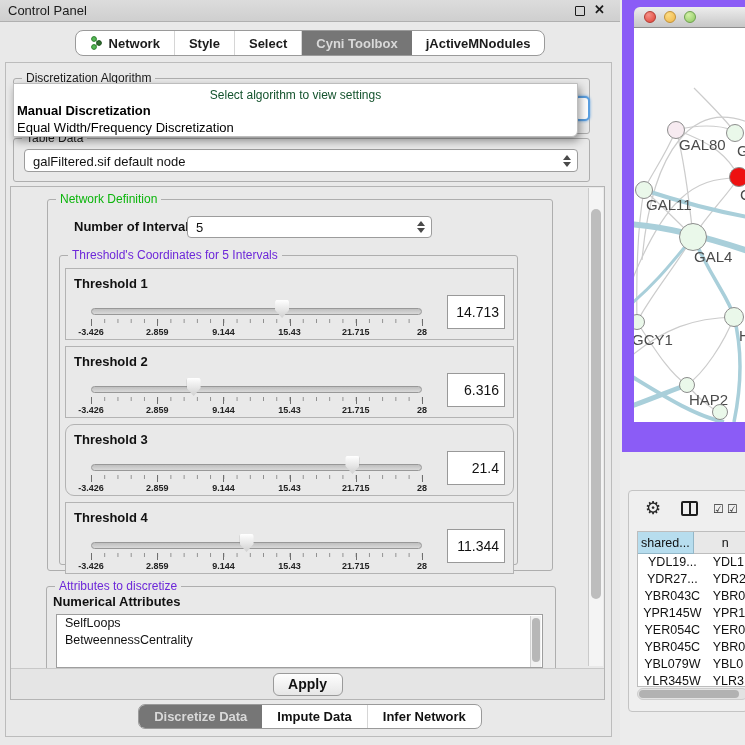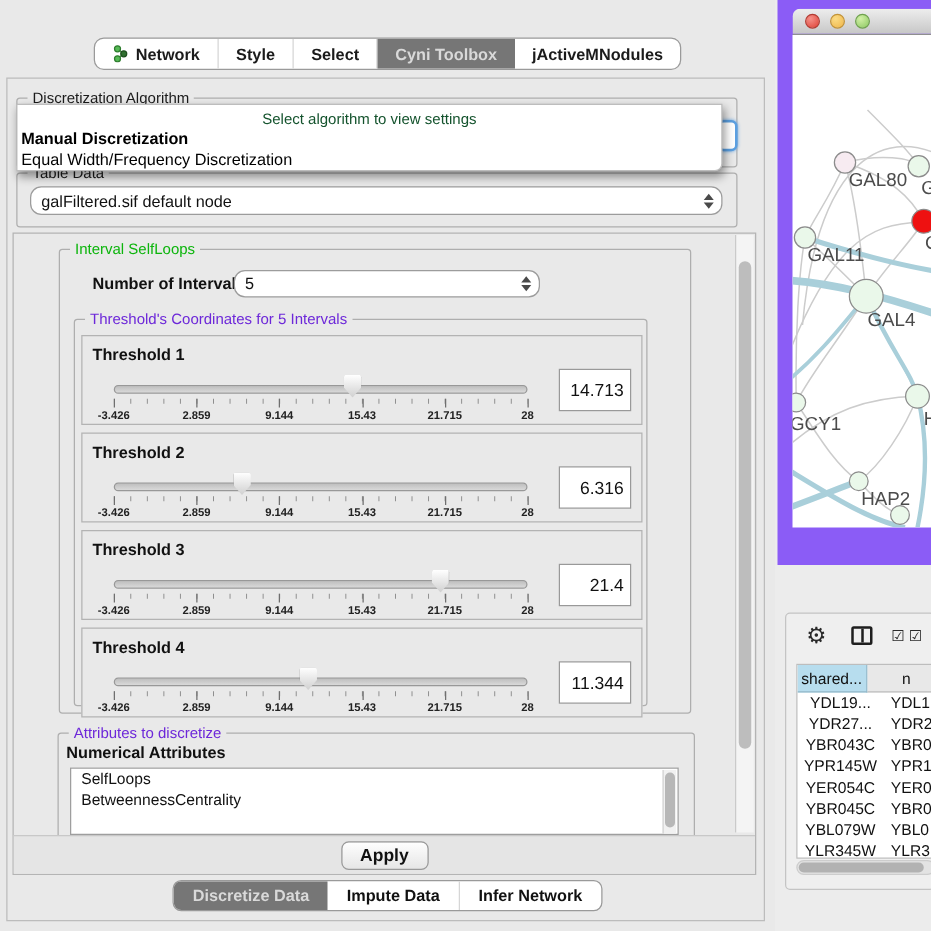--- a/index.html
+++ b/index.html
@@ -27,21 +27,21 @@
 
   
   .group { position:absolute; border:1px solid #aeaeae; border-radius:3px; }
   .gtitle { position:absolute; top:-8px; left:8px; background:#e9e9e9; padding:0 4px; font-size:12px; color:#1b1b1b; }
   .gtitle.green { color:#0cb50c; }
   .gtitle.blue  { color:#6d28d9; }
 
   .algo-group  { left:13px; top:78px;  width:577px; height:56px; }
   .table-group { left:13px; top:138px; width:577px; height:44px; }
 
-  .combo { position:absolute; background:#fff; border:1px solid #9c9c9c; border-radius:9px;
+  .combo { position:absolute; background:#fff; border:1px solid #9c9c9c; border-radius:4px;
     font-size:13px; color:#111;text-align:center; }
   .combo .val { position:absolute; left:8px; top:50%; transform:translateY(-50%); white-space:nowrap; }
   .spinner { position:absolute; right:6px; top:50%; transform:translateY(-50%); width:8px; height:12px; }
   .spinner .up  { position:absolute; top:0;   left:0; width:0; height:0; border-left:4px solid transparent; border-right:4px solid transparent; border-bottom:5px solid #4a4a4a; }
   .spinner .dn  { position:absolute; bottom:0;left:0; width:0; height:0; border-left:4px solid transparent; border-right:4px solid transparent; border-top:5px solid #4a4a4a; }
   .tabledata-combo { left:24px; top:149px; width:554px; height:23px; }
 
   .algo-combo-fragment { position:absolute; left:574px; top:96px; width:16px; height:25px;
     border:2px solid #5b9fe0; border-radius:5px; background:#fff; box-shadow:0 0 3px #5b9fe0; z-index:40; }
 
@@ -138,20 +138,25 @@
   .tp-cell.c1 { width:70px; text-align:center; }
   .tp-cell.c2 { width:41px; text-align:left; padding-left:6px; overflow:hidden; }
   .tp-hsb { position:absolute; left:8px; top:197px; width:111px; height:12px; background:#e3e3e3; border:1px solid #cdcdcd; border-radius:6px; }
   .tp-hsb .th { position:absolute; left:1px; top:1px; width:100px; height:8px; background:#b2b2b2; border-radius:4px; }
 </style>
 </head>
 <body>
 
 <div class="left-panel">
 
+  <div class="titlebar">
+    <span class="title">Control Panel</span>
+    <span class="win-float"></span>
+    <span class="win-close">✕</span>
+  </div>
 
   <div class="tabrow">
     <div class="tabgroup">
       <div class="tab">
         <svg class="neticon" viewBox="0 0 13 14">
           <line x1="4" y1="3" x2="9" y2="7" stroke="#3f8f3f" stroke-width="1"></line>
           <line x1="4" y1="11" x2="9" y2="7" stroke="#3f8f3f" stroke-width="1"></line>
           <circle cx="4" cy="3" r="2.4" fill="#56b956" stroke="#2e7d2e"></circle>
           <circle cx="9" cy="7" r="2.4" fill="#2f6f2f" stroke="#1e4f1e"></circle>
           <circle cx="4" cy="11" r="2.4" fill="#56b956" stroke="#2e7d2e"></circle>
@@ -193,21 +198,21 @@
 
   <div class="popup">
     <div class="hint">Select algorithm to view settings</div>
     <div class="opt1">Manual Discretization</div>
     <div class="opt2">Equal Width/Frequency Discretization</div>
   </div>
 
   <div class="main-box">
 
     <div class="group interval-group">
-      <span class="gtitle green">Interval SelfLoops</span>
+      <span class="gtitle green">Network Definition</span>
       <span class="noi-label">Number of Intervals</span>
       <div class="combo noi-combo">
         <span class="val">5</span>
         <span class="spinner">
             <span class="up"></span>
             <span class="dn"></span>
           </span>
       </div>
 
       <div class="tgroup">
@@ -252,21 +257,21 @@
             <span style="left:0%">-3.426</span>
               <span style="left:20%">2.859</span>
               <span style="left:40%">9.144</span>
               <span style="left:60%">15.43</span>
               <span style="left:80%">21.715</span>
               <span style="left:100%">28</span>
           </div>
           <div class="vfield">6.316</div>
         </div>
 
-        <div class="trow" style="top:168px;">
+        <div class="trow" style="top:168px;border-radius:9px;">
           <span class="tlabel">Threshold 3</span>
           <div class="track"></div>
           <div class="thumb" style="left: 279.484px; margin-left: 0px;"></div>
           <div class="ticks">
             <span class="maj" style="left:0%"></span>
               <span class="maj" style="left:20%"></span>
               <span class="maj" style="left:40%"></span>
               <span class="maj" style="left:60%"></span>
               <span class="maj" style="left:80%"></span>
               <span class="maj" style="left:100%"></span>

